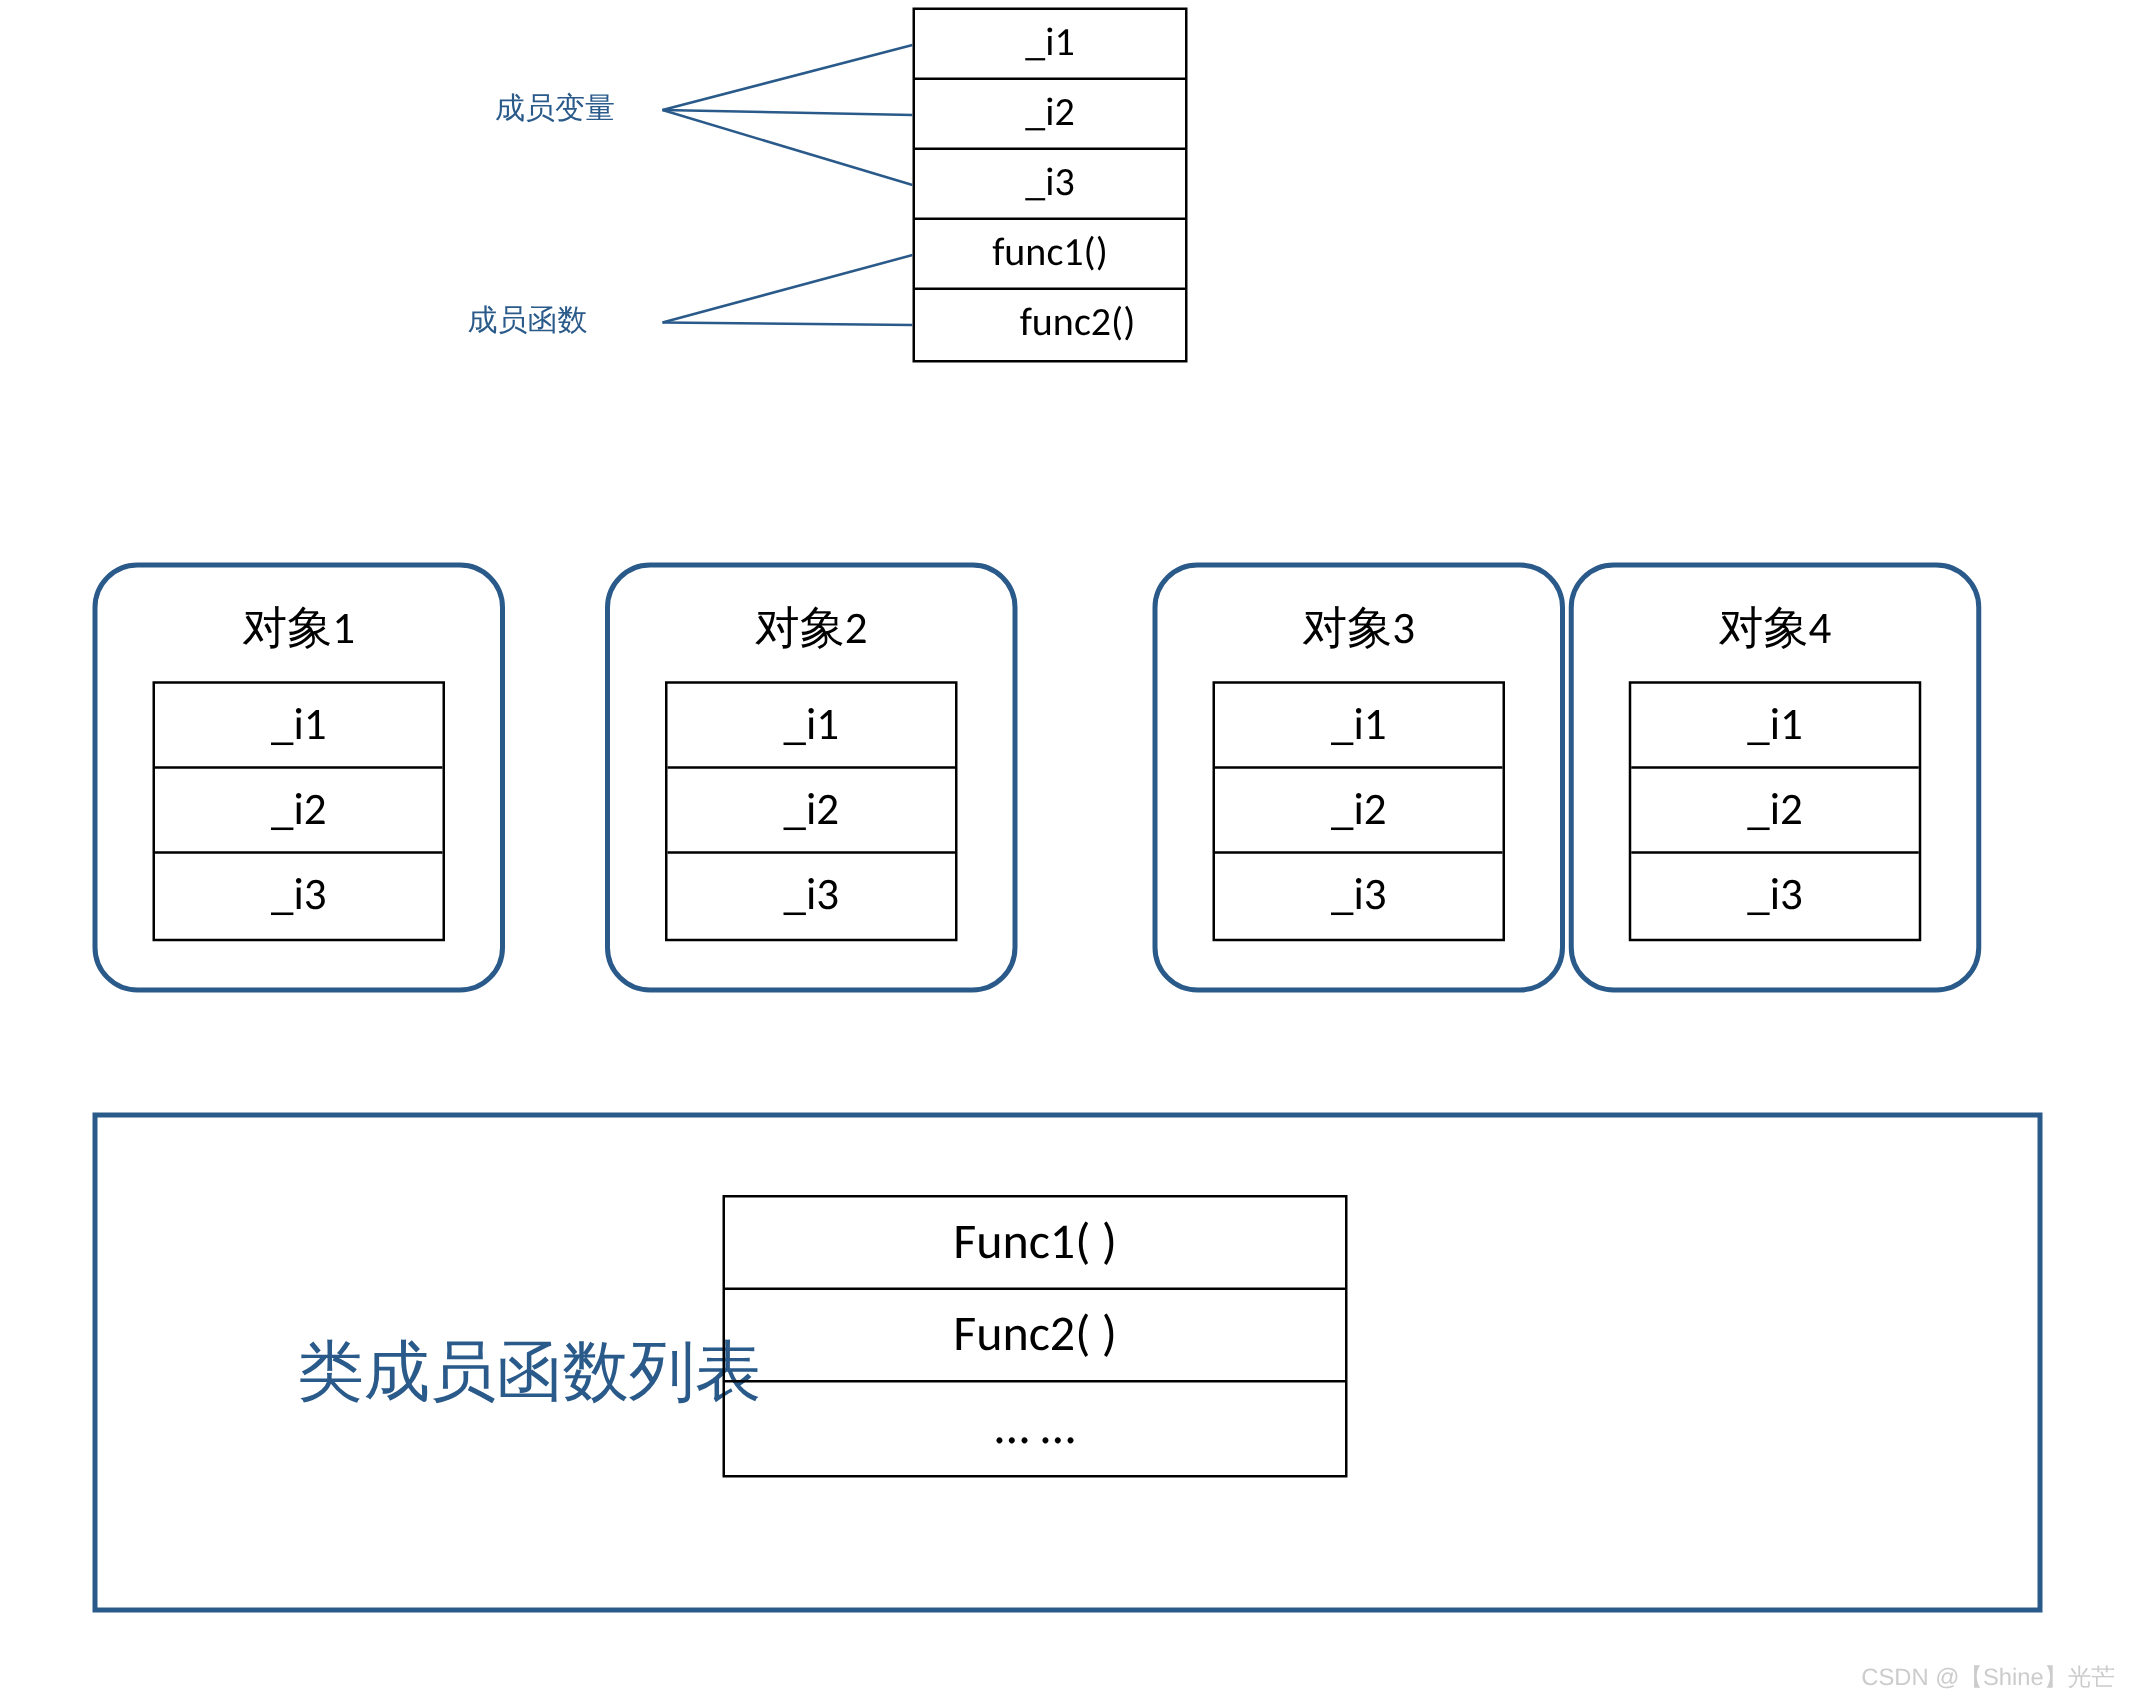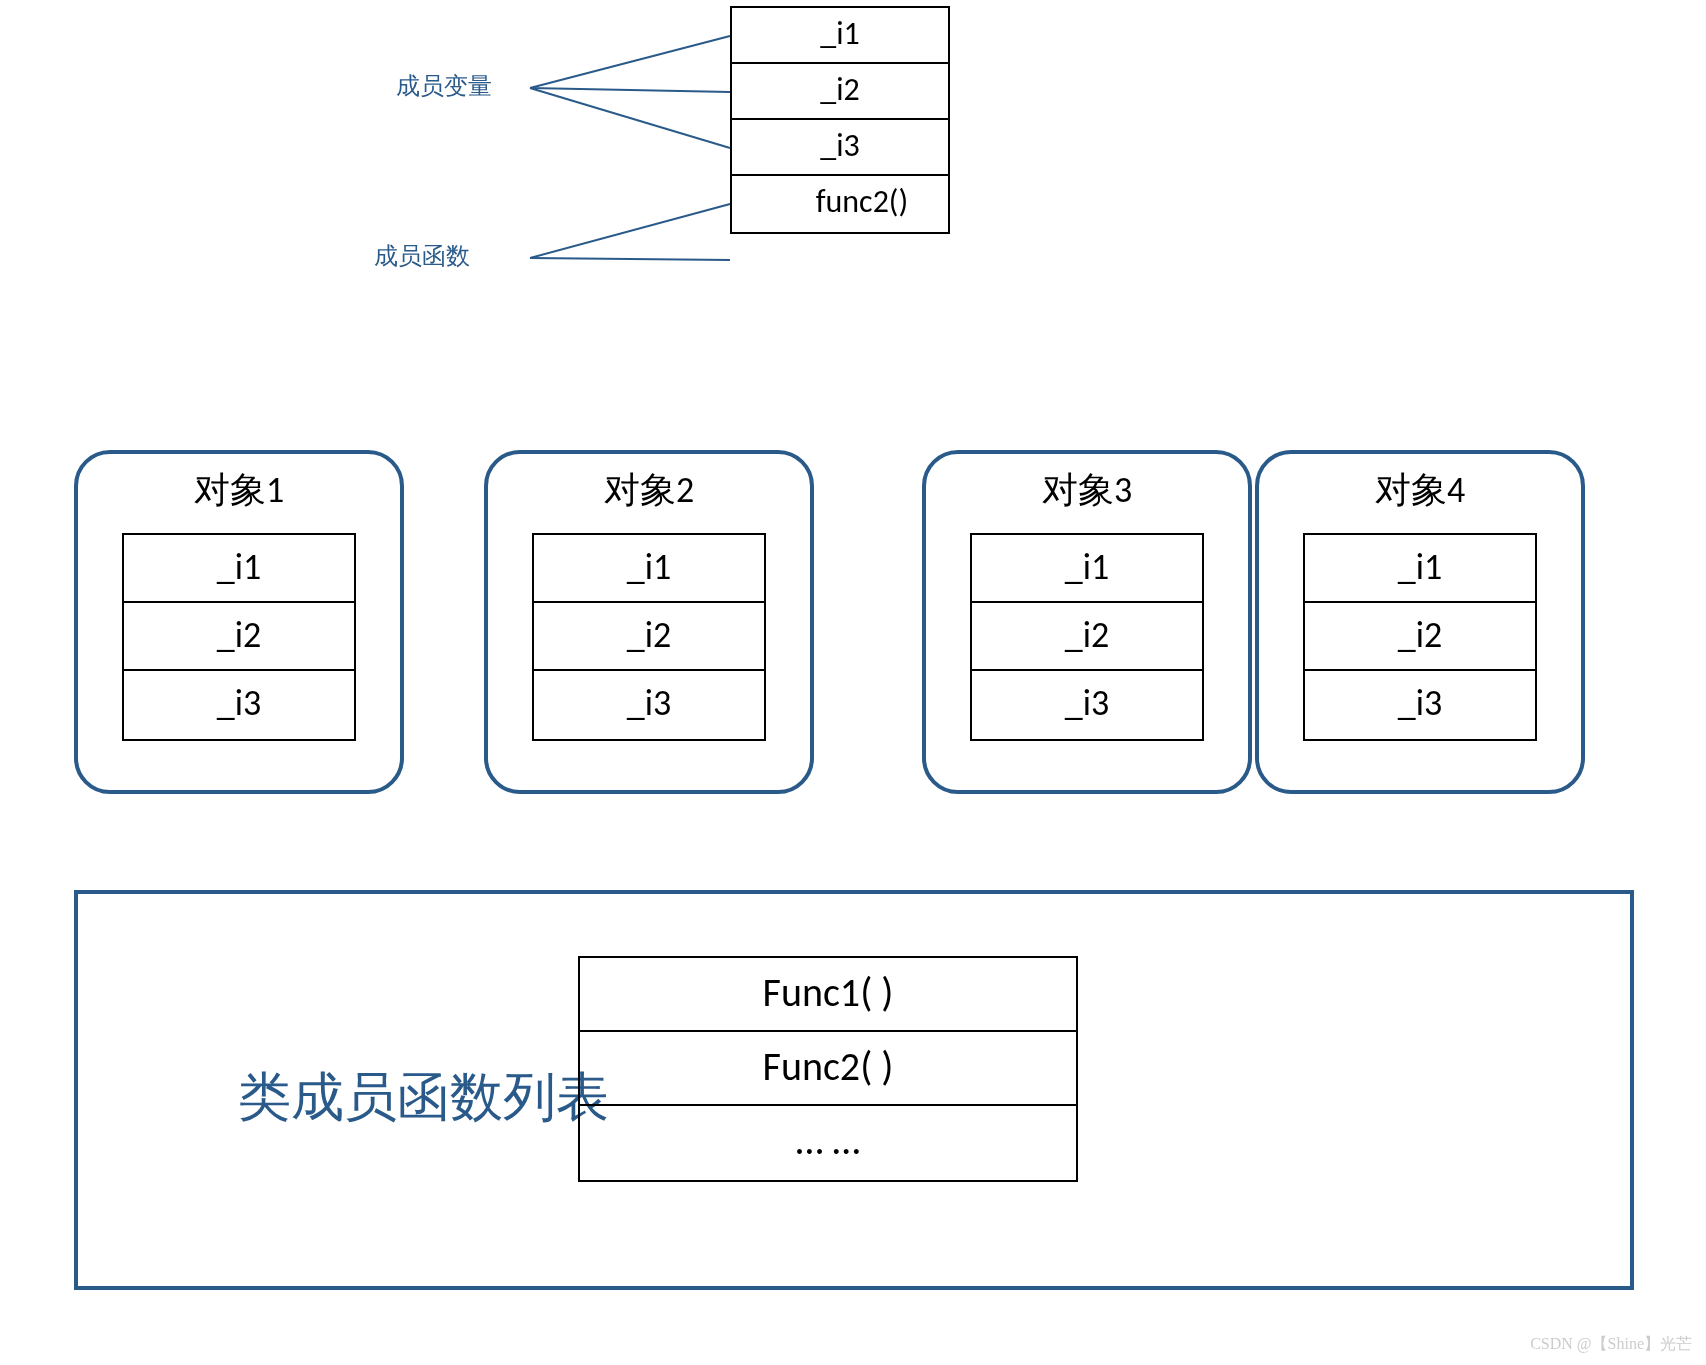--- a/index.html
+++ b/index.html
@@ -29,21 +29,21 @@
     height: 56px;
     line-height: 52px;
   }
   .stack-box .cell:last-child { border-bottom: none; margin-left: 44px; }
   .obj-card {
     position: absolute;
     width: 330px;
     height: 344px;
     border: 4px solid #2a5a8a;
     border-radius: 36px;
-    padding-top: 12px;
+    padding-top: 24px;
   }
   .obj-card .title {
     text-align: center;
     font-size: 36px;
     color: #000;
     margin-bottom: 18px;
   }
   .obj-card .inner-stack {
     margin: 0 auto;
     width: 234px;
@@ -84,34 +84,35 @@
   .connector-svg {
     position: absolute;
     left: 0; top: 0;
     pointer-events: none;
   }
   .watermark {
     position: absolute;
     right: 14px;
     bottom: 10px;
     color: #ccc;
-    font-size: 16px;
-    font-family: Liberation Serif, serif;
+    font-size: 19px;
+    font-family: Liberation Sans, sans-serif;
   }
 </style>
 </head>
 <body>
 
 <div class="label-blue" style="left:396px; top:70px;">成员变量</div>
 <div class="label-blue" style="left:374px; top:240px;font-family:Liberation Serif, serif;">成员函数</div>
 
 <div class="stack-box" style="left:730px; top:6px; width:220px;">
   <div class="cell">_i1</div>
   <div class="cell">_i2</div>
   <div class="cell">_i3</div>
+  <div class="cell">func1()</div>
   <div class="cell">func2()</div>
 </div>
 
 <svg class="connector-svg" width="1706" height="400">
 
   <line x1="530" y1="88" x2="730" y2="36" stroke="#2a5a8a" stroke-width="2"></line>
   <line x1="530" y1="88" x2="730" y2="92" stroke="#2a5a8a" stroke-width="2"></line>
   <line x1="530" y1="88" x2="730" y2="148" stroke="#2a5a8a" stroke-width="2"></line>
 
   <line x1="530" y1="258" x2="730" y2="204" stroke="#2a5a8a" stroke-width="2"></line>

